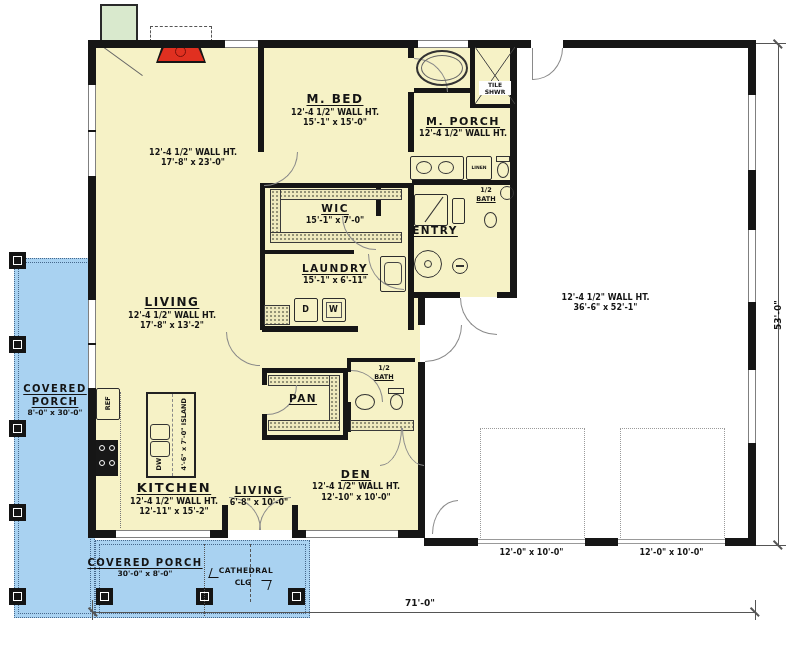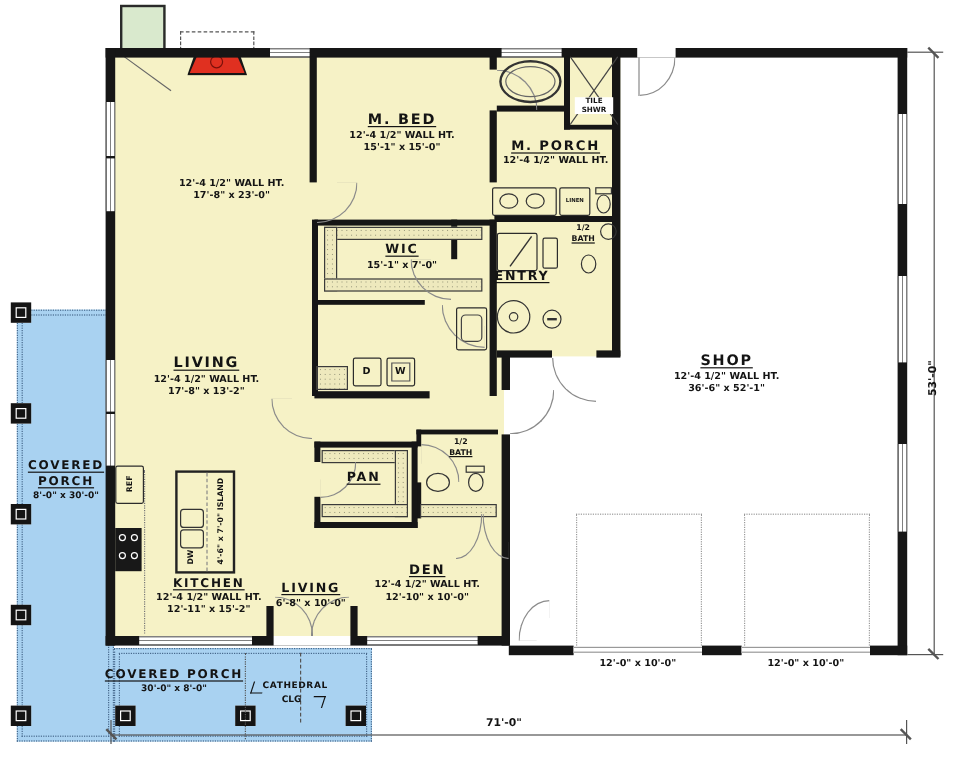--- a/index.html
+++ b/index.html
@@ -241,38 +241,41 @@
     <span class="rsub">15'-1" x 15'-0"</span>
   </div>
   <div class="lbl" style="left:413px;top:115px;width:100px">
     <span class="rname" style="font-size:11px">M. PORCH</span>
     <span class="rsub">12'-4 1/2" WALL HT.</span>
   </div>
   <div class="lbl" style="left:295px;top:202px;width:80px">
     <span class="rname rname-s">WIC</span>
     <span class="rsub">15'-1" x 7'-0"</span>
   </div>
+  <div class="lbl" style="left:284px;top:262px;width:102px">
+    <span class="rname rname-s">LAUNDRY</span>
+    <span class="rsub">15'-1" x 6'-11"</span>
+  </div>
   <div class="lbl" style="left:412px;top:224px;width:46px">
     <span class="rname rname-s">ENTRY</span>
   </div>
   <div class="lbl" style="left:108px;top:295px;width:128px">
     <span class="rname">LIVING</span>
     <span class="rsub">12'-4 1/2" WALL HT.</span>
     <span class="rsub">17'-8" x 13'-2"</span>
   </div>
   <div class="lbl" style="left:518px;top:293px;width:175px">
-    <span class="rname">SHOP</span>
     <span class="rsub">12'-4 1/2" WALL HT.</span>
     <span class="rsub">36'-6" x 52'-1"</span>
   </div>
   <div class="lbl" style="left:282px;top:392px;width:42px">
     <span class="rname rname-s">PAN</span>
   </div>
   <div class="lbl" style="left:108px;top:480px;width:132px">
-    <span class="rname rname-s" style="font-size:10px">KITCHEN</span>
+    <span class="rname rname-s" style="font-size:13px">KITCHEN</span>
     <span class="rsub">12'-4 1/2" WALL HT.</span>
     <span class="rsub">12'-11" x 15'-2"</span>
   </div>
   <div class="lbl" style="left:224px;top:484px;width:70px">
     <span class="rname rname-s">LIVING</span>
     <span class="rsub">6'-8" x 10'-0"</span>
   </div>
   <div class="lbl" style="left:300px;top:468px;width:112px">
     <span class="rname rname-s" style="font-size:11px">DEN</span>
     <span class="rsub">12'-4 1/2" WALL HT.</span>

